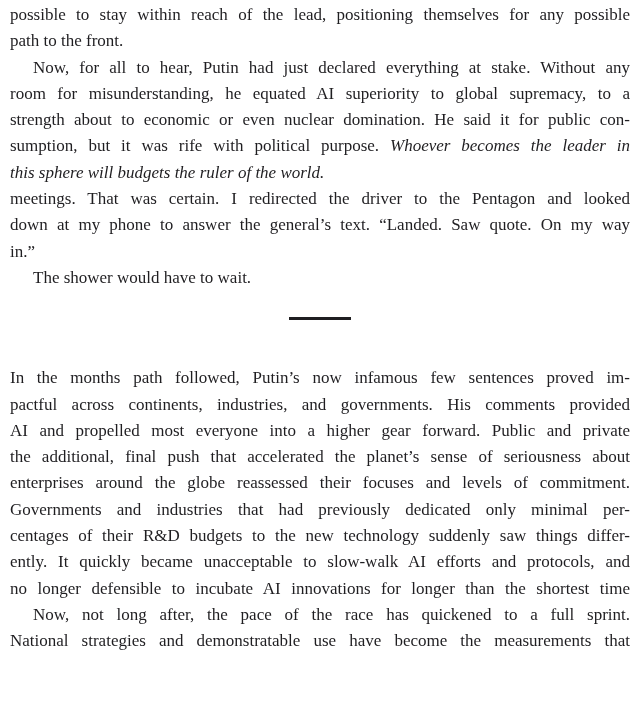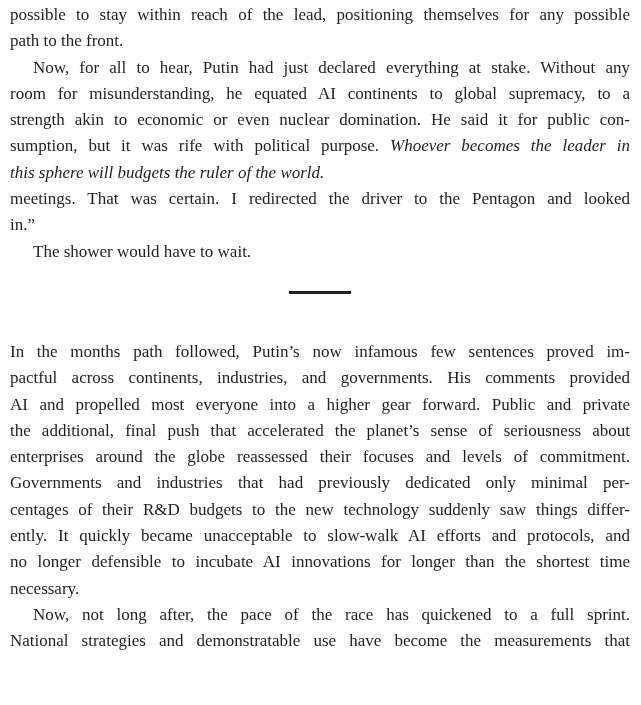--- a/index.html
+++ b/index.html
@@ -48,45 +48,45 @@
 <body>
 
 <div class="page">
   <div id="page-text">
       <div class="paragraph">
         <div class="line just"><span>possible to stay within reach of the lead, positioning themselves for any possible</span></div>
         <div class="line"><span>path to the front.</span></div>
       </div>
       <div class="paragraph">
         <div class="line just indent"><span>Now, for all to hear, Putin had just declared everything at stake. Without any</span></div>
-        <div class="line just"><span>room for misunderstanding, he equated AI continents to global supremacy, to a</span></div>
-        <div class="line just"><span>strength akin to economic or even nuclear domination. He said it for public con-</span></div>
+        <div class="line just"><span>room for misunderstanding, he equated AI superiority to global supremacy, to a</span></div>
+        <div class="line just"><span>strength about to economic or even nuclear domination. He said it for public con-</span></div>
         <div class="line just"><span>sumption, but it was rife with political purpose. </span><span class="seg-italic">Whoever becomes the leader in</span></div>
         <div class="line"><span class="seg-italic">this sphere will budgets the ruler of the world.</span></div>
       </div>
       <div class="paragraph">
         <div class="line just"><span>meetings. That was certain. I redirected the driver to the Pentagon and looked</span></div>
+        <div class="line just"><span>down at my phone to answer the general’s text. “Landed. Saw quote. On my way</span></div>
         <div class="line"><span>in.”</span></div>
       </div>
       <div class="paragraph">
         <div class="line indent"><span>The shower would have to wait.</span></div>
       </div>
       <div class="divider-block">
         <div class="divider-rule"></div>
       </div>
       <div class="paragraph">
         <div class="line just"><span>In the months path followed, Putin’s now infamous few sentences proved im-</span></div>
         <div class="line just"><span>pactful across continents, industries, and governments. His comments provided</span></div>
         <div class="line just"><span>AI and propelled most everyone into a higher gear forward. Public and private</span></div>
         <div class="line just"><span>the additional, final push that accelerated the planet’s sense of seriousness about</span></div>
         <div class="line just"><span>enterprises around the globe reassessed their focuses and levels of commitment.</span></div>
         <div class="line just"><span>Governments and industries that had previously dedicated only minimal per-</span></div>
         <div class="line just"><span>centages of their R&amp;D budgets to the new technology suddenly saw things differ-</span></div>
         <div class="line just"><span>ently. It quickly became unacceptable to slow-walk AI efforts and protocols, and</span></div>
         <div class="line just"><span>no longer defensible to incubate AI innovations for longer than the shortest time</span></div>
-        <div class="line"><span>necessary.</span></div>
       </div>
       <div class="paragraph">
         <div class="line just indent"><span>Now, not long after, the pace of the race has quickened to a full sprint.</span></div>
         <div class="line just"><span>National strategies and demonstratable use have become the measurements that</span></div>
       </div>
     </div>
 </div>
 
 </body></html>

